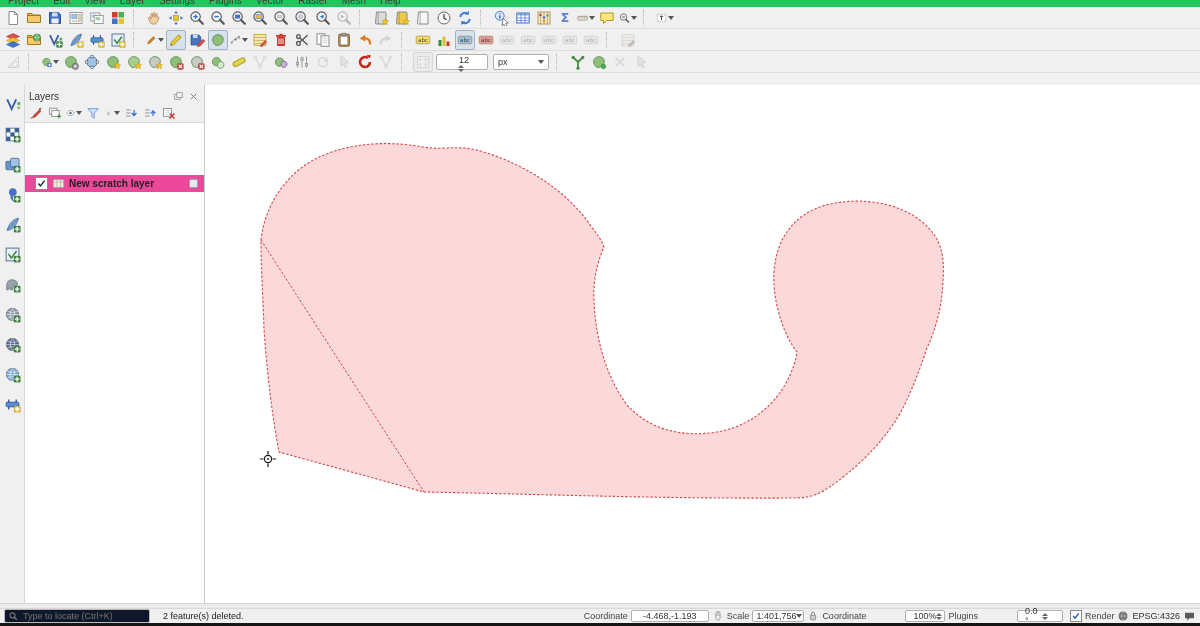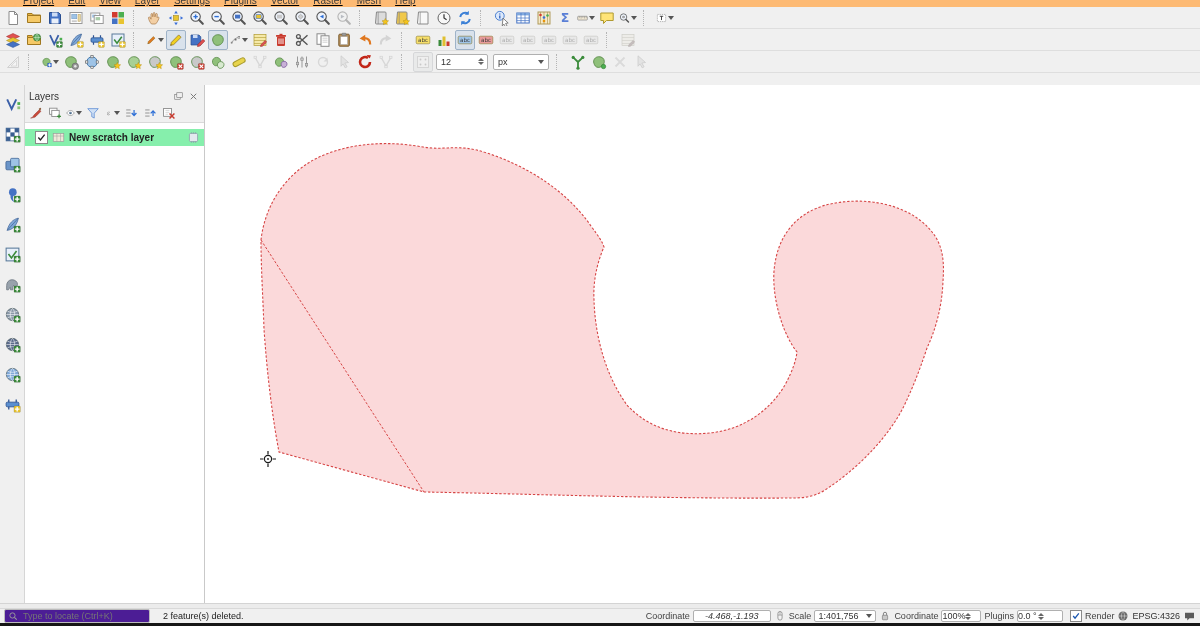--- a/index.html
+++ b/index.html
@@ -1,33 +1,33 @@
 <!DOCTYPE html>
 <html><head>
 <meta charset="utf-8">
 <style>
   html,body{margin:0;padding:0;width:1200px;height:626px;overflow:hidden;
     font-family:"Liberation Sans",sans-serif;background:#f0f0f0;-webkit-font-smoothing:antialiased;}
   .app{width:1200px;height:626px;display:flex;flex-direction:column;}
   
-  .menubar{height:7px;background:#fdba74;overflow:hidden;display:flex;gap:14px;padding-left:23px;flex:none;text-decoration:underline;}
+  .menubar{height:7px;background:#22c55e;overflow:hidden;display:flex;gap:14px;padding-left:8px;flex:none;}
   .mi{font-size:10px;color:#3a3a3a;line-height:13px;margin-top:-6px;white-space:nowrap;}
   
   .tbrow{height:22px;box-sizing:border-box;background:#f0f0f0;border-bottom:1px solid #dedede;
     display:flex;align-items:center;padding:0 3px;gap:1px;flex:none;}
   .tbi{width:20px;height:20px;display:inline-flex;align-items:center;justify-content:center;
     border-radius:2px;position:relative;flex:none;border:1px solid transparent;box-sizing:border-box;}
   .tbi.press{background:#d9e2ec;border:1px solid #9fb3c8;}
   .tbi.dis{opacity:.38;filter:grayscale(.85);}
   .tsep{width:7px;height:16px;border-left:1px dotted #b5b5b5;margin:0 3px 0 4px;flex:none;}
   .dd{width:0;height:0;border-left:3px solid transparent;border-right:3px solid transparent;
     border-top:4px solid #555;margin-left:1px;flex:none;}
   .tspin,.tcombo{height:16px;background:#fff;border:1px solid #b0b0b0;border-radius:2px;
     display:inline-flex;align-items:center;font-size:9px;color:#333;margin:0 2px;flex:none;box-sizing:border-box;}
-  .tspin{width:52px;}.tcombo{width:56px;}
+  .tspin{width:52px;flex-direction:column;}.tcombo{width:56px;}
   .tval{flex:1;padding-left:4px;text-align:left;}
   .arrcol{display:flex;flex-direction:column;gap:1px;padding-right:3px;}
   .arrcol i{display:block;width:0;height:0;border-left:3px solid transparent;border-right:3px solid transparent;}
   .arrcol i.u{border-bottom:3px solid #666;}
   .arrcol i.d{border-top:3px solid #666;}
   .tcombo .dd{margin-left:auto;margin-right:4px;}
   .spacer-row{height:12px;background:#f0f0f0;flex:none;}
   
   .main{height:518px;display:flex;flex:none;}
   .leftdock{width:25px;box-sizing:border-box;background:#f0f0f0;border-right:1px solid #d6d6d6;
@@ -35,48 +35,48 @@
   .leftdock .tbi{width:21px;height:21px;}
   .layers-panel{width:180px;box-sizing:border-box;background:#f0f0f0;border-right:1px solid #c9c9c9;
     display:flex;flex-direction:column;padding-top:4px;flex:none;}
   .panel-head{display:flex;align-items:center;padding:0 4px;height:14px;flex:none;}
   .panel-title{font-size:10px;color:#333;}
   .panel-btns{margin-left:auto;display:flex;gap:2px;}
   .pbtn{width:13px;height:13px;display:inline-flex;align-items:center;justify-content:center;}
   .panel-tools{display:flex;align-items:center;height:19px;padding:0 2px;gap:1px;flex:none;}
   .panel-tools .tbi{width:18px;height:18px;}
   .layer-list{flex:1;background:#fff;border-top:1px solid #d9d9d9;padding-top:6px;}
-  .layer-row{height:17px;display:flex;align-items:center;gap:4px;background:#86efac;padding:0 4px 0 10px;}
+  .layer-row{height:17px;display:flex;align-items:center;gap:4px;background:#ec4899;padding:0 4px 0 10px;margin-top:46px;}
   .chk{width:11px;height:11px;background:#fff;border:1px solid #8a8a8a;display:inline-flex;
     align-items:center;justify-content:center;flex:none;}
   .licon{display:inline-flex;flex:none;}
   .lname{font-size:10px;font-weight:bold;color:#222;flex:1;white-space:nowrap;overflow:hidden;}
   .mem{display:inline-flex;flex:none;}
   .canvas{flex:1;background:#ffffff;position:relative;overflow:hidden;}
   .canvas svg{position:absolute;left:0;top:0;}
   
   .hstrip{height:5px;background:#ececec;border-top:1px solid #d4d4d4;box-sizing:border-box;flex:none;}
   .statusbar{height:15px;background:#f0f0f0;border-top:1px solid #d9d9d9;box-sizing:border-box;
     display:flex;align-items:center;gap:3px;padding:0 4px;flex:none;font-size:9px;color:#444;}
   .statusbar>*{flex:none;}
-  .locate{display:inline-flex;align-items:center;gap:2px;background:#4c1d95;border:1px solid #bbb;
+  .locate{display:inline-flex;align-items:center;gap:2px;background:#0f172a;border:1px solid #bbb;
     border-radius:2px;height:12px;width:138px;padding:0 3px;}
   .locate-input{border:none;outline:none;background:transparent;font-size:9px;color:#888;width:118px;
     font-family:"Liberation Sans",sans-serif;}
   .sbmsg{margin-left:10px;color:#222;}
   .sb-spacer{flex:1 1 auto !important;}
   .sblabel{color:#444;}
   .sbbox{background:#fff;border:1px solid #b0b0b0;border-radius:2px;height:12px;font-size:9px;color:#333;
     text-align:center;font-family:"Liberation Sans",sans-serif;box-sizing:border-box;}
-  .coord{width:78px;font-style:italic;}
+  .coord{width:78px;}
   .sbcombo{background:#fff;border:1px solid #b0b0b0;border-radius:2px;height:12px;display:inline-flex;
-    align-items:center;width:62px;padding-left:3px;box-sizing:border-box;color:#333;}
+    align-items:center;width:52px;padding-left:3px;box-sizing:border-box;color:#333;}
   .sbcombo .dd{margin-left:auto;margin-right:3px;}
   .sbspin{background:#fff;border:1px solid #b0b0b0;border-radius:2px;height:12px;display:inline-flex;
-    align-items:center;padding-left:0;box-sizing:border-box;color:#333;}
+    align-items:center;padding-left:7px;box-sizing:border-box;color:#333;margin-left:36px;}
   .sbspin span{flex:1;}
   .mag-w{width:40px;}.rot-w{width:46px;}
   .sbchk{width:10px;height:10px;background:#fff;border:1px solid #8a8a8a;display:inline-flex;
     align-items:center;justify-content:center;margin-left:4px;}
   .sbcrs{color:#333;}
   .sbicon{display:inline-flex;align-items:center;}
   .black-strip{height:3px;background:#161616;flex:none;}
 </style>
 </head>
 <body>

